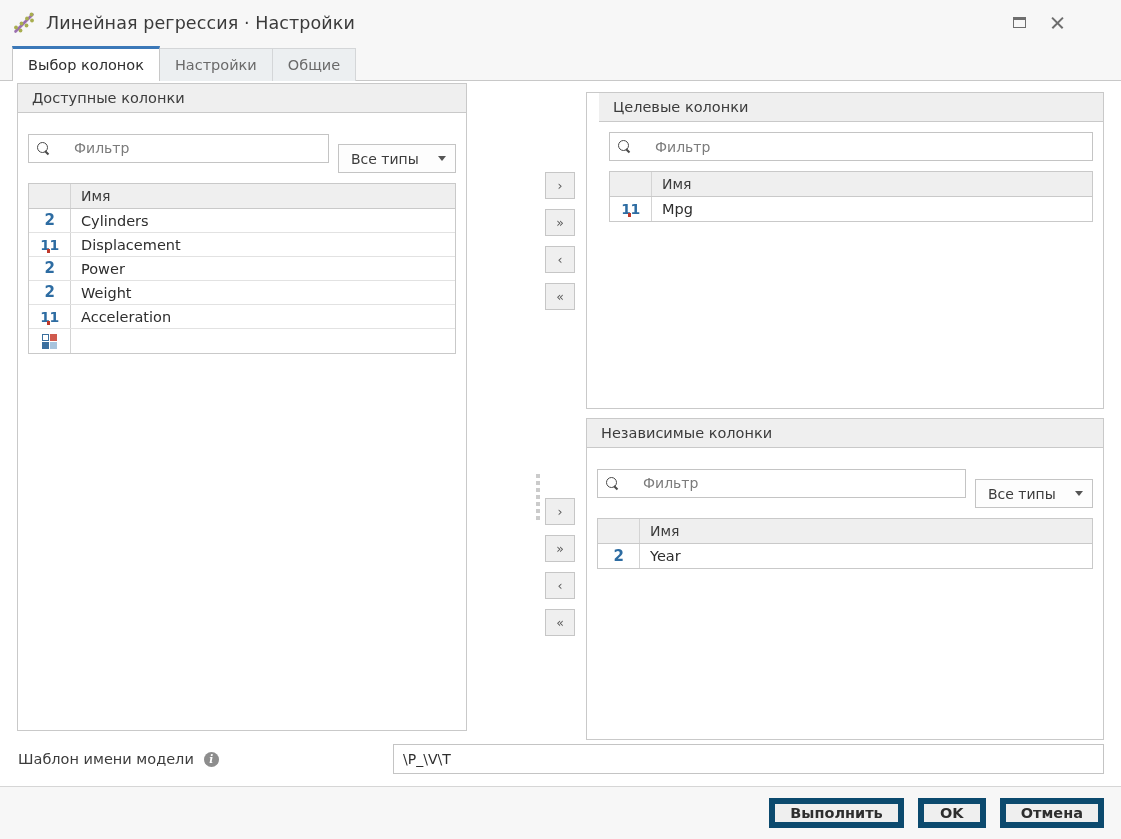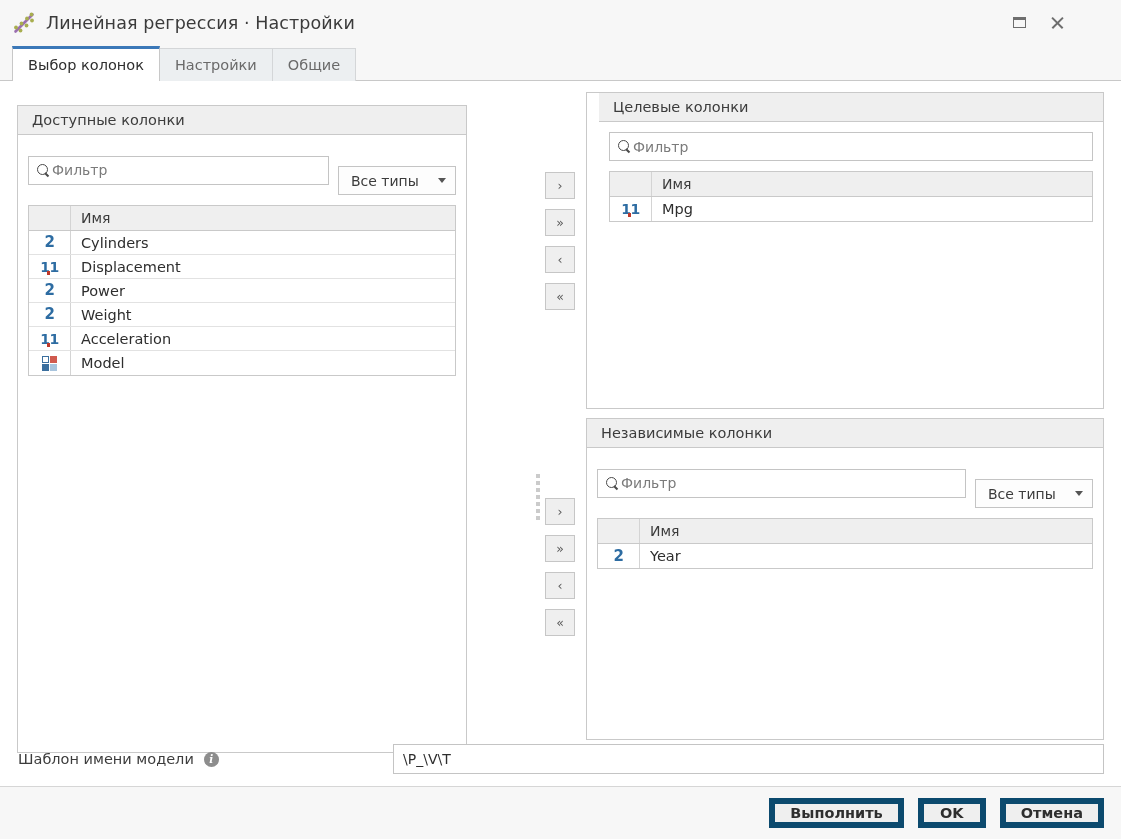--- a/index.html
+++ b/index.html
@@ -92,21 +92,21 @@
     padding-left: 14px;
     font-size: 14.5px; color: #3c3c3c;
   }
   .panel-inner { padding: 10px 10px 0 10px; }
 
   
   .filter-row { display: flex; align-items: center; gap: 9px; }
   .filter-box {
     flex: 1 1 auto; height: 29px;
     border: 1px solid #c4c4c4; background: #fff;
-    display: flex; align-items: center; padding: 0 8px; gap: 2px;
+    display: flex; align-items: center; padding: 0 8px; gap: 24px;
   }
   .search-ico { flex: none; width: 13px; height: 13px; position: relative; }
   .search-ico::before {
     content: ""; position: absolute; left: 0; top: 0;
     width: 9px; height: 9px; border: 1.9px solid #4a4a4a; border-radius: 50%;
   }
   .search-ico::after {
     content: ""; position: absolute; left: 8.2px; top: 8.2px;
     width: 5.2px; height: 1.9px; background: #4a4a4a;
     transform: rotate(45deg); transform-origin: left center;
@@ -250,21 +250,21 @@
   <div class="tab">
     <span>Настройки</span>
   </div>
   <div class="tab">
     <span>Общие</span>
   </div>
 </div>
 
 <div class="body">
 
-  <div class="panel" style="left:17px; top:24px; width:450px; height:648px;">
+  <div class="panel" style="left:17px; top:2px; width:450px; height:648px;">
     <div class="panel-title">Доступные колонки</div>
     <div class="panel-inner">
       <div class="filter-row">
         <div class="filter-box">
           <span class="search-ico"></span>
           <span class="filter-ph">Фильтр</span>
         </div>
         <div class="type-combo">
           <span>Все типы</span>
           <span class="caret"></span>
@@ -314,21 +314,20 @@
 
         <div class="ct-row">
           <div class="c-type">
             <span class="t-str">
               <i class="sq-w"></i>
                 <i class="sq-r"></i>
                 <i class="sq-b"></i>
                 <i class="sq-l"></i>
             </span>
           </div>
-          <div class="c-name">Model</div>
         </div>
       </div>
     </div>
   </div>
 
   <div class="splitter" style="left:536px; top:393px;">
     <i></i>
       <i></i>
       <i></i>
       <i></i>

